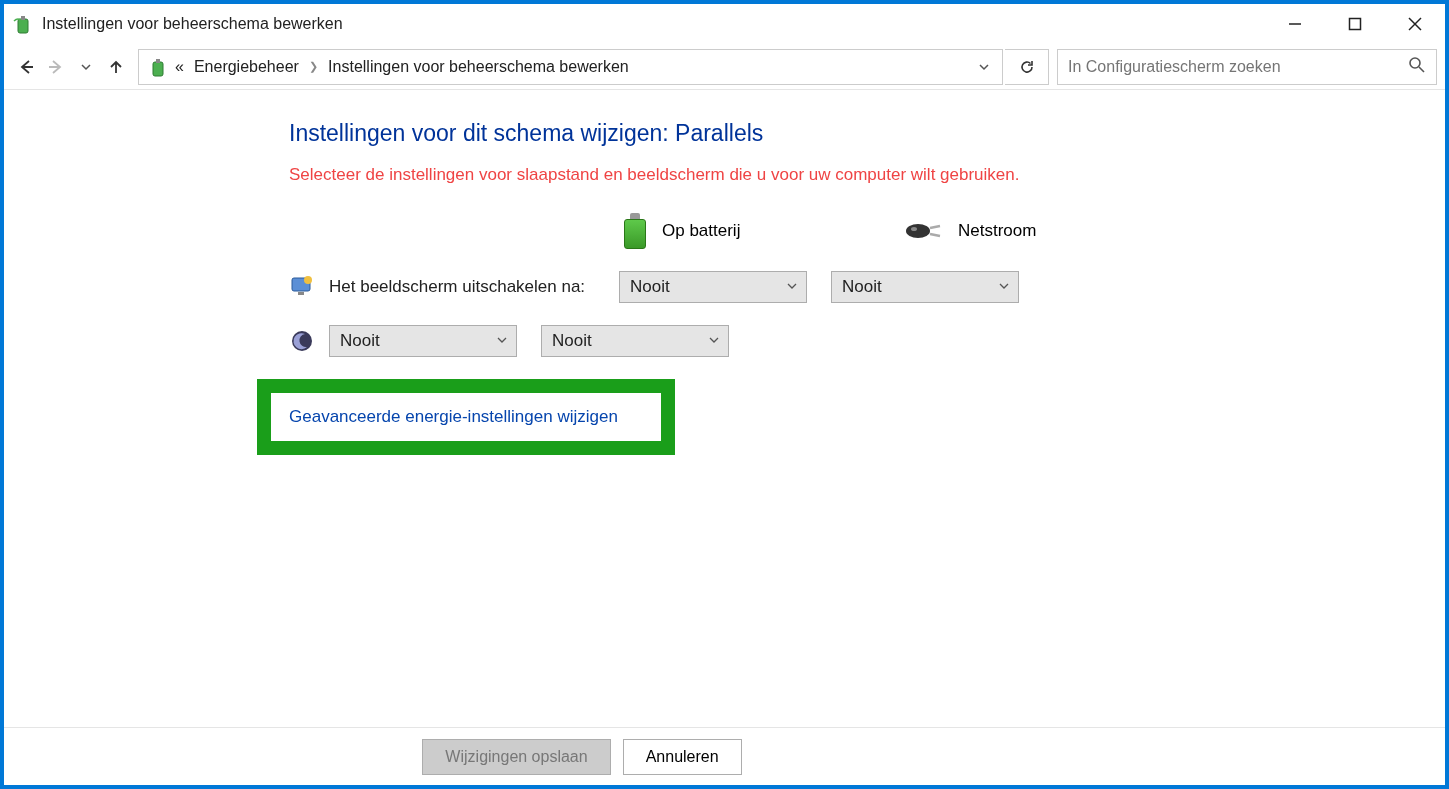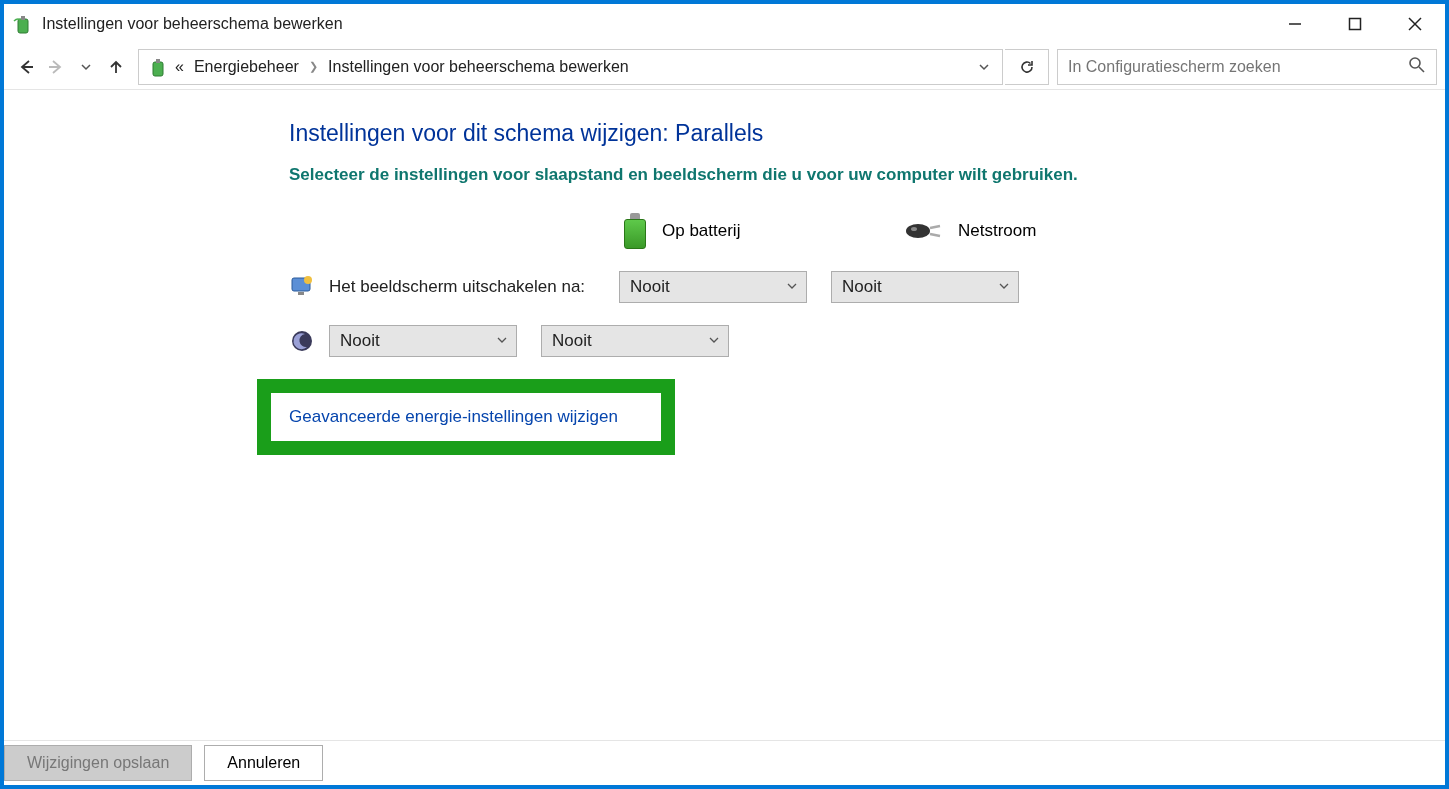--- a/index.html
+++ b/index.html
@@ -132,24 +132,23 @@
       padding: 30px 0 0 285px;
       position: relative;
     }
     .page-title {
       color: #003399;
       font-size: 23px;
       font-weight: 400;
       margin-bottom: 18px;
     }
     .page-subtitle {
-      color: #0f766e;
+      color: #ef4444;
       font-size: 17px;
       margin-bottom: 28px;
-      font-weight: bold;
     }
     .cols-header {
       display: flex;
       margin-left: 335px;
       gap: 50px;
       margin-bottom: 22px;
     }
     .col-head {
       display: flex;
       align-items: center;
@@ -199,24 +198,24 @@
     .adv-link-box {
       background: #fff;
       padding: 14px 18px;
     }
     .adv-link {
       color: #0645ad;
       font-size: 17px;
     }
     .footer-bar {
       border-top: 1px solid #e5e5e5;
-      height: 45px;
-      display: flex;
-      align-items: center;
-      justify-content: flex-start;
+      height: 58px;
+      display: flex;
+      align-items: center;
+      justify-content: center;
       padding-right: 285px;
       gap: 12px;
     }
     .btn {
       border: 1px solid #adadad;
       height: 36px;
       padding: 0 22px;
       font-size: 16px;
       font-family: inherit;
       display: flex;

